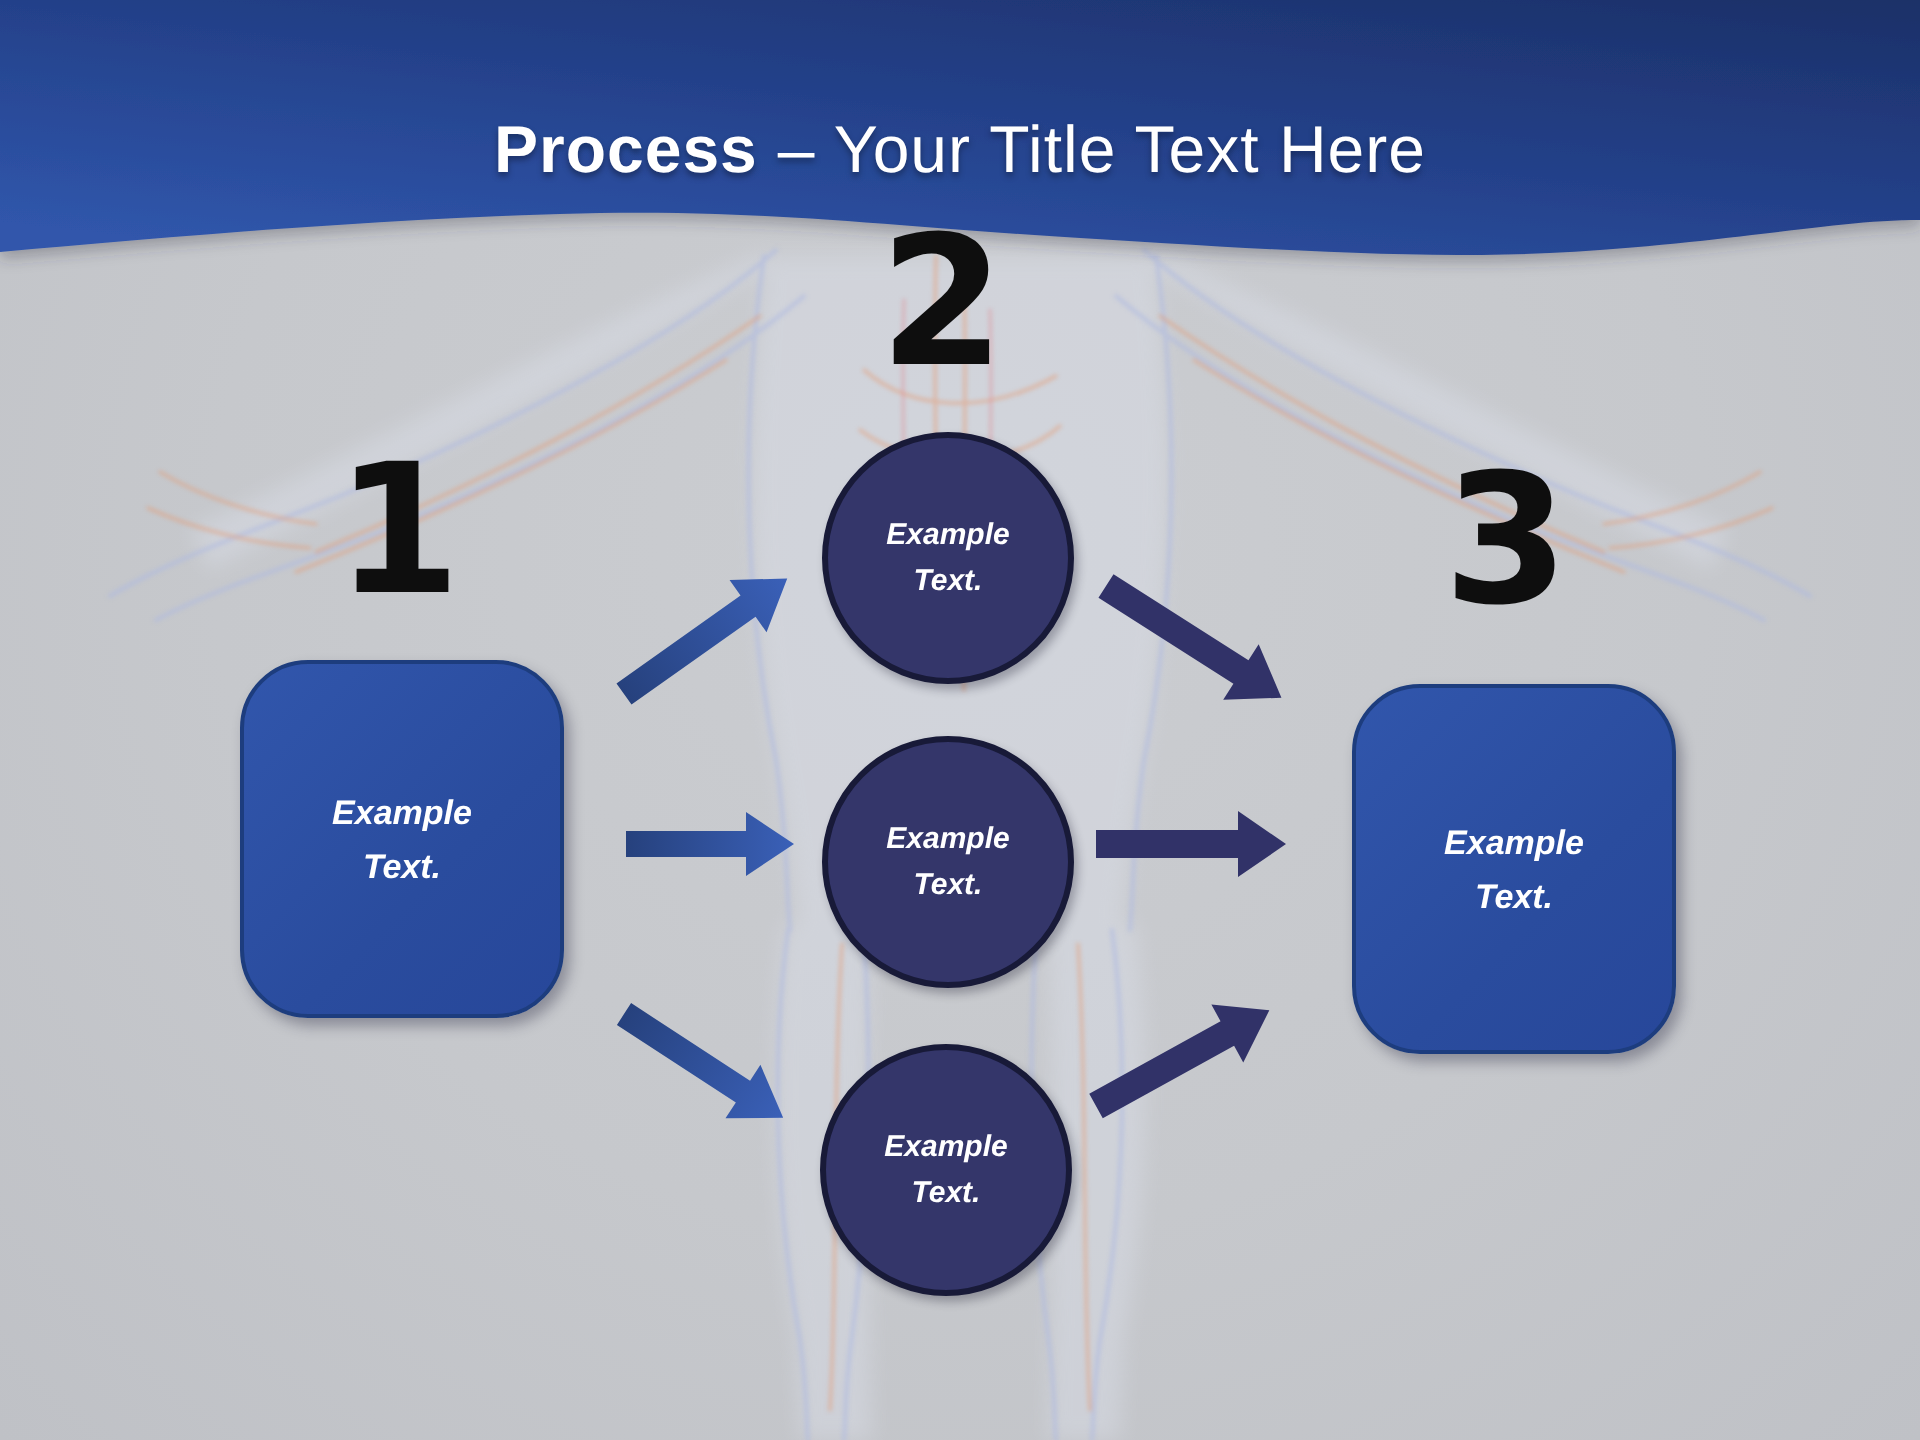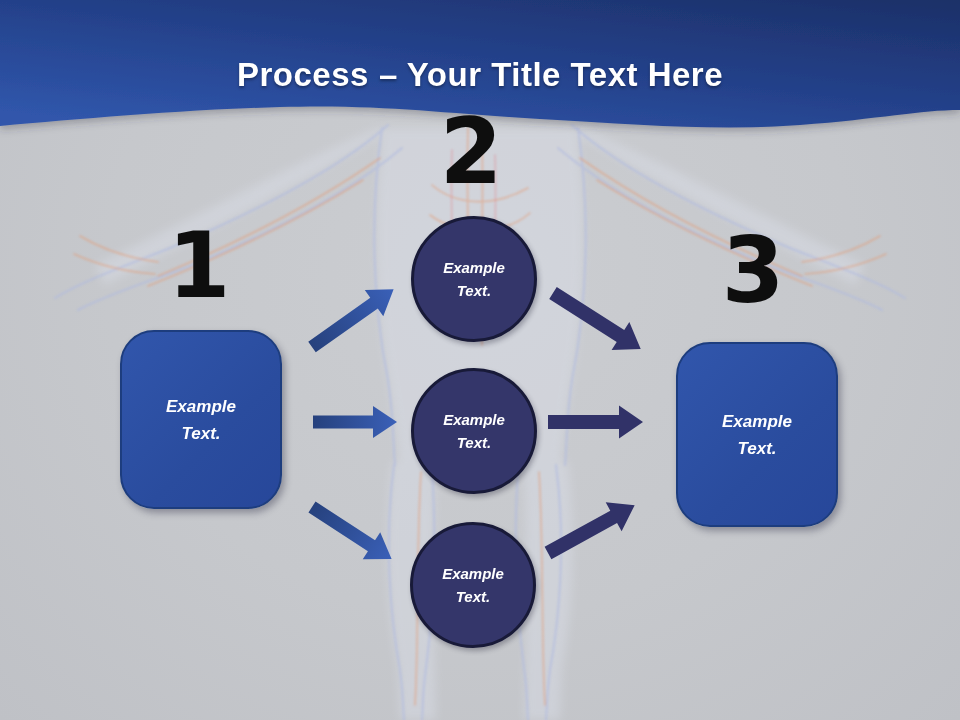--- a/index.html
+++ b/index.html
@@ -10,21 +10,21 @@
   }
   .layer{position:absolute;left:0;top:0;width:960px;height:720px;}
   
   .title-wrap{
     position:absolute;left:0;top:52px;width:960px;height:46px;
     display:flex;align-items:center;justify-content:center;
     color:#ffffff;font-size:33px;letter-spacing:.5px;
     text-shadow:0 2px 3px rgba(0,0,0,.35);
   }
   .title-bold{font-weight:bold;}
-  .title-rest{font-weight:bold;margin-left:10px;}
+  .title-rest{font-weight:normal;margin-left:10px;}
   
   .step-number{
     position:absolute;transform:translate(-50%,-50%);
     font-family:"DejaVu Sans", sans-serif;font-weight:bold;
     font-size:90px;color:#0e0e0e;line-height:1;
   }
   .num1{left:199px;top:266px;}
   .num2{left:471px;top:152px;}
   .num3{left:753px;top:271px;}
   

